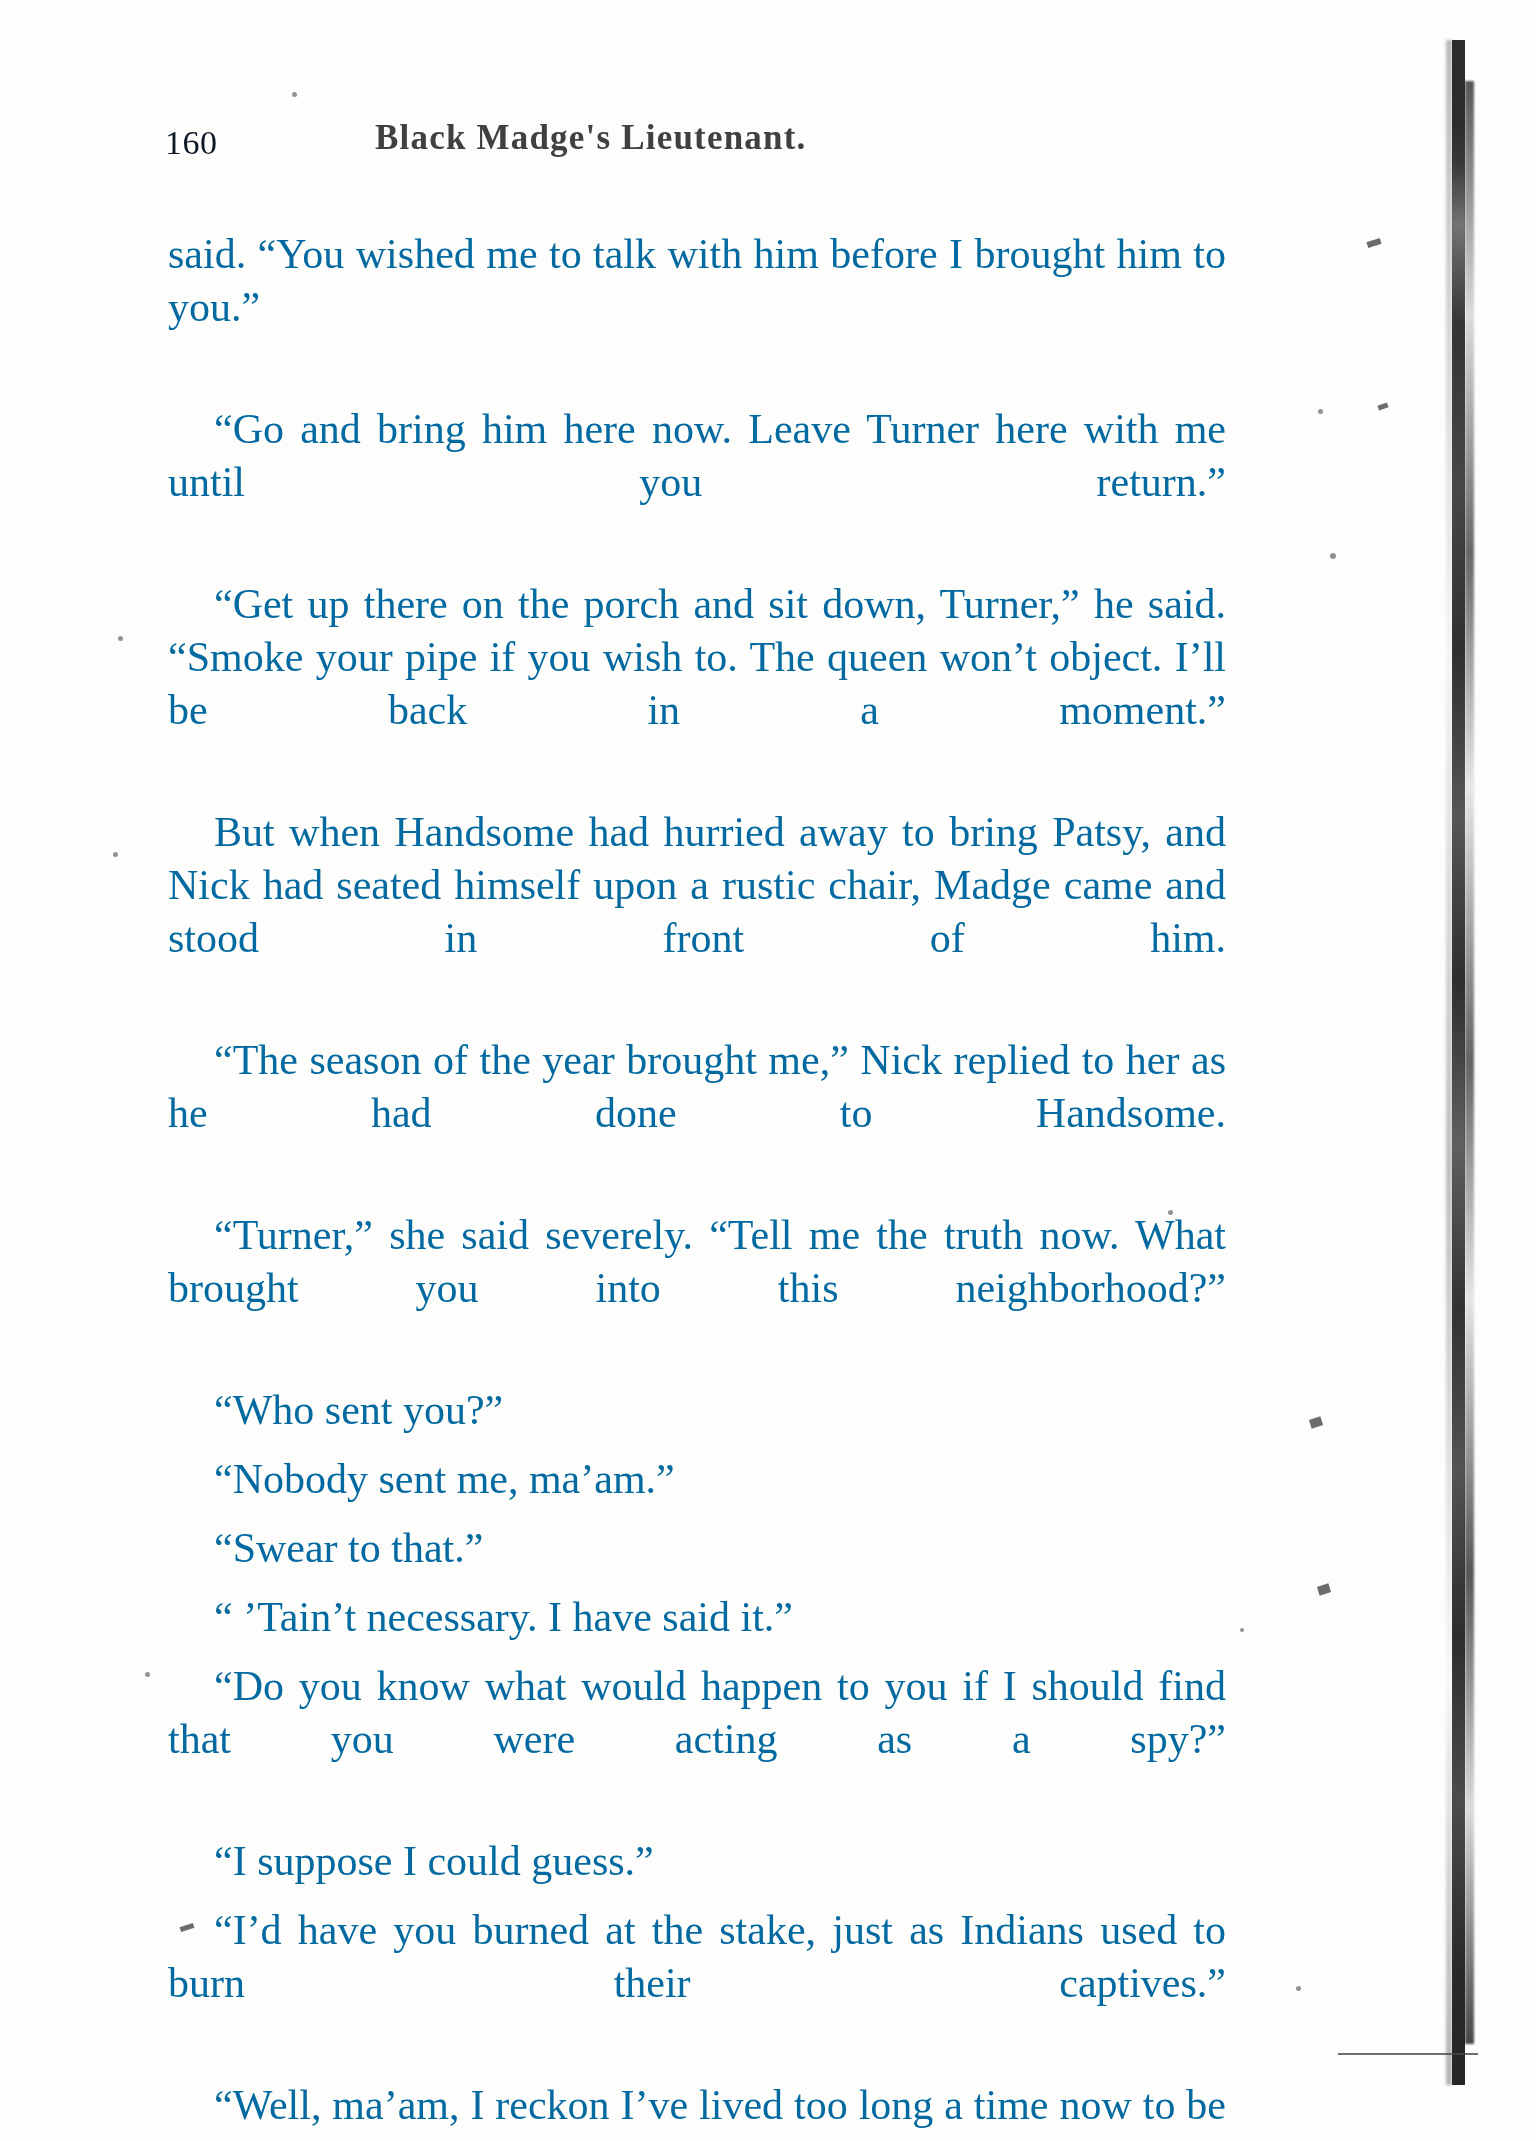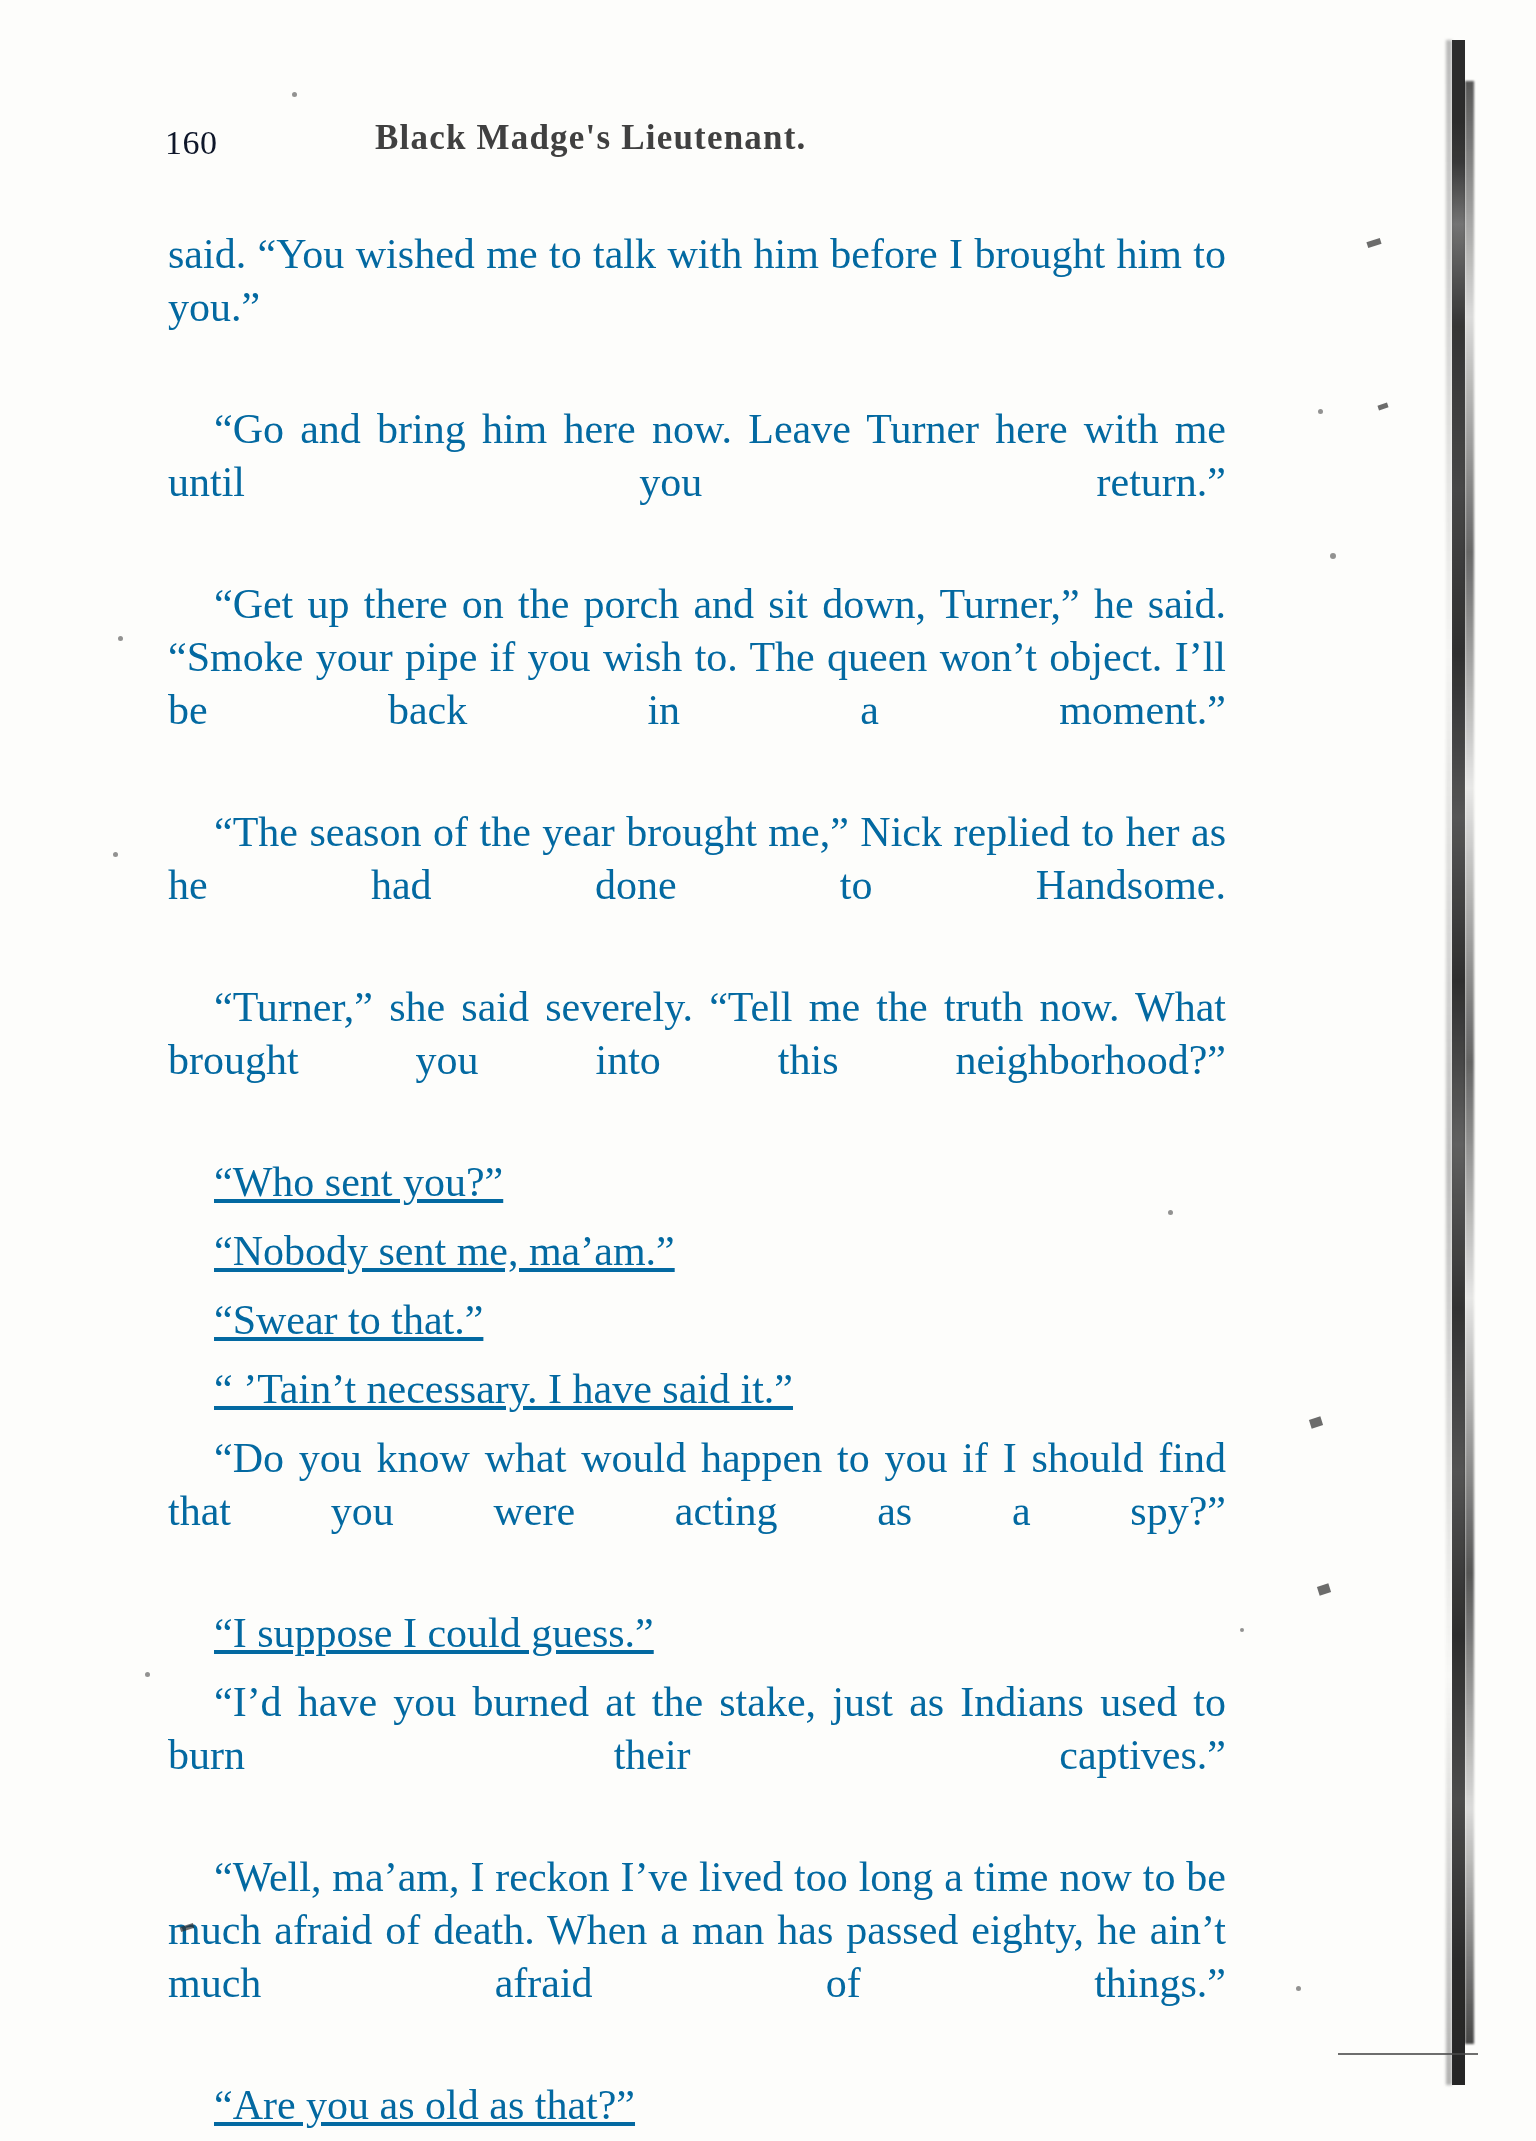--- a/index.html
+++ b/index.html
@@ -80,21 +80,20 @@
     text-indent: 46px;
   }
   
   .para::after {
     content: "";
     display: inline-block;
     width: 100%;
   }
   .para.nojust {
     text-align: left;
-    text-decoration: underline;
   }
   .para.nojust::after { display: none; }
 
   
   .gutter {
     position: absolute;
     right: 58px;
     top: 40px;
     width: 34px;
     height: 2045px;
@@ -179,20 +178,21 @@
 
     <div class="running-head">
       <span class="folio">160</span>
       <span class="head-title">Black Madge's Lieutenant.</span>
     </div>
 
     <div class="text-column">
       <p class="para">said.  “You wished me to talk with him before I brought him to you.”</p>
       <p class="para indent">“Go and bring him here now.  Leave Turner here with me until you return.”</p>
       <p class="para indent">“Get up there on the porch and sit down, Turner,” he said.  “Smoke your pipe if you wish to.  The queen won’t object.  I’ll be back in a moment.”</p>
+      <p class="para indent">But when Handsome had hurried away to bring Patsy, and Nick had seated himself upon a rustic chair, Madge came and stood in front of him.</p>
       <p class="para indent">“The season of the year brought me,” Nick replied to her as he had done to Handsome.</p>
       <p class="para indent">“Turner,” she said severely.  “Tell me the truth now.  What brought you into this neighborhood?”</p>
       <p class="para indent nojust">“Who sent you?”</p>
       <p class="para indent nojust">“Nobody sent me, ma’am.”</p>
       <p class="para indent nojust">“Swear to that.”</p>
       <p class="para indent nojust">“ ’Tain’t necessary.  I have said it.”</p>
       <p class="para indent">“Do you know what would happen to you if I should find that you were acting as a spy?”</p>
       <p class="para indent nojust">“I suppose I could guess.”</p>
       <p class="para indent">“I’d have you burned at the stake, just as Indians used to burn their captives.”</p>
       <p class="para indent">“Well, ma’am, I reckon I’ve lived too long a time now to be much afraid of death.  When a man has passed eighty, he ain’t much afraid of things.”</p>

